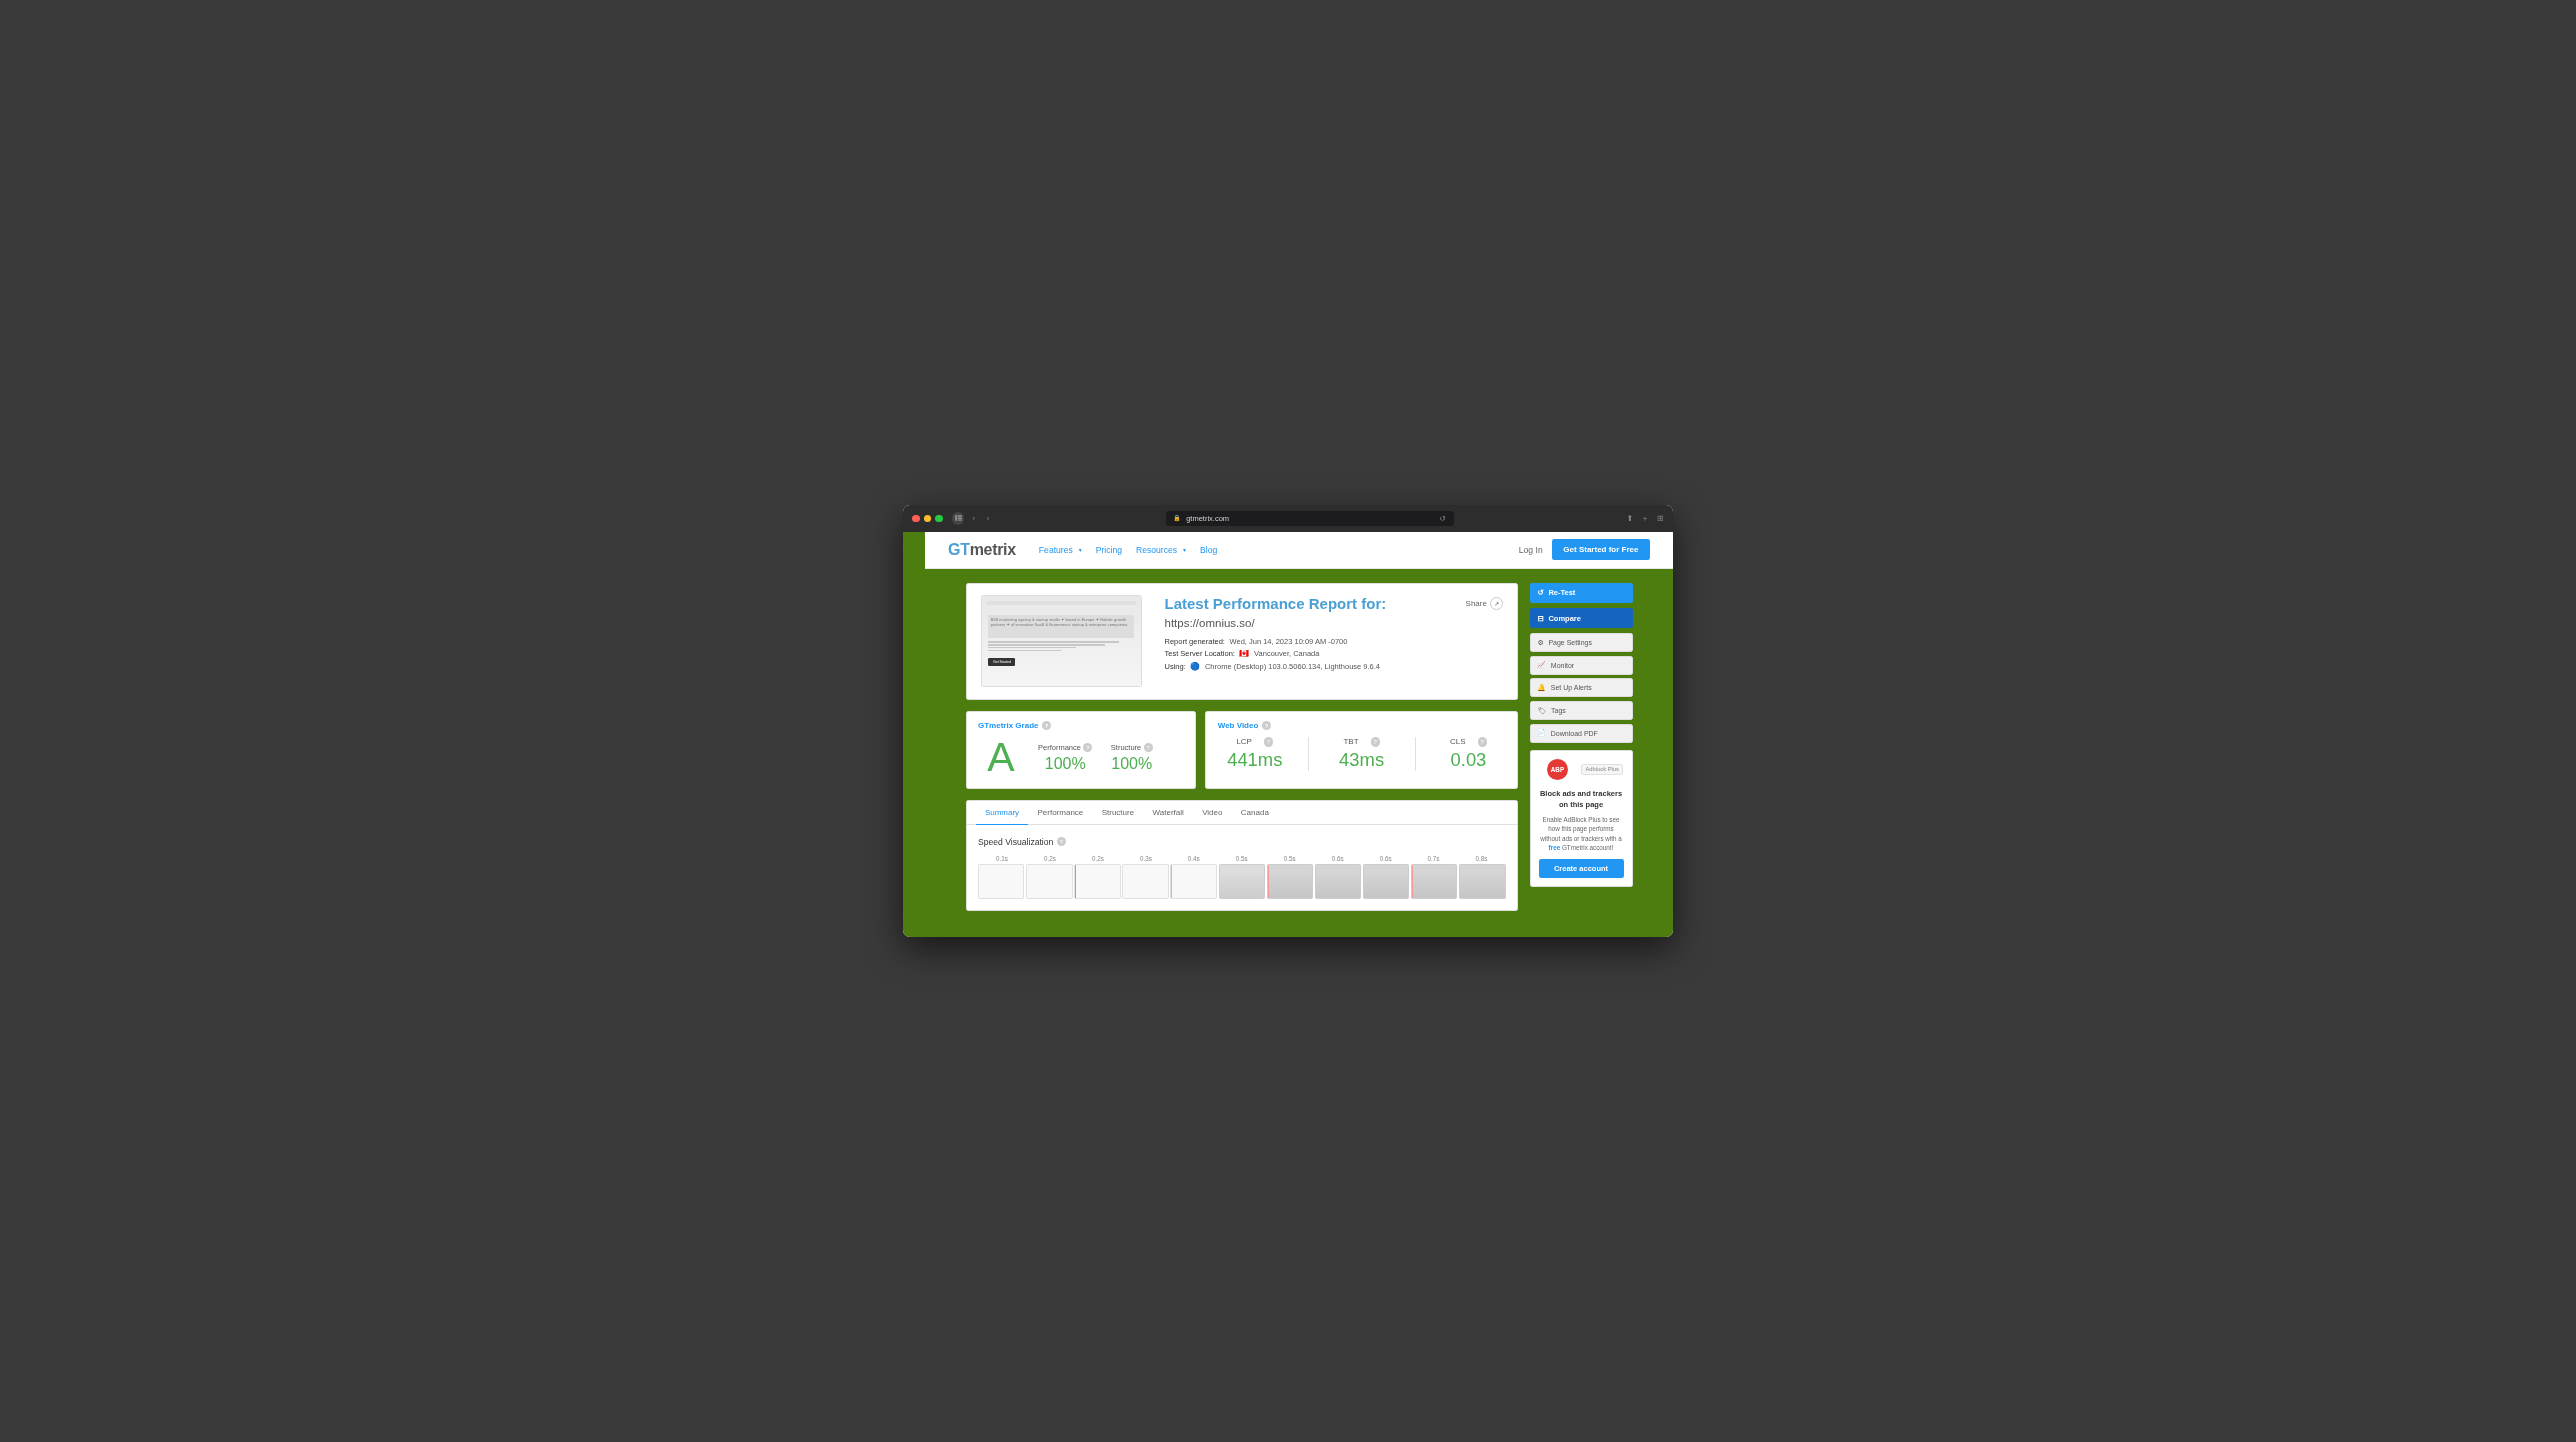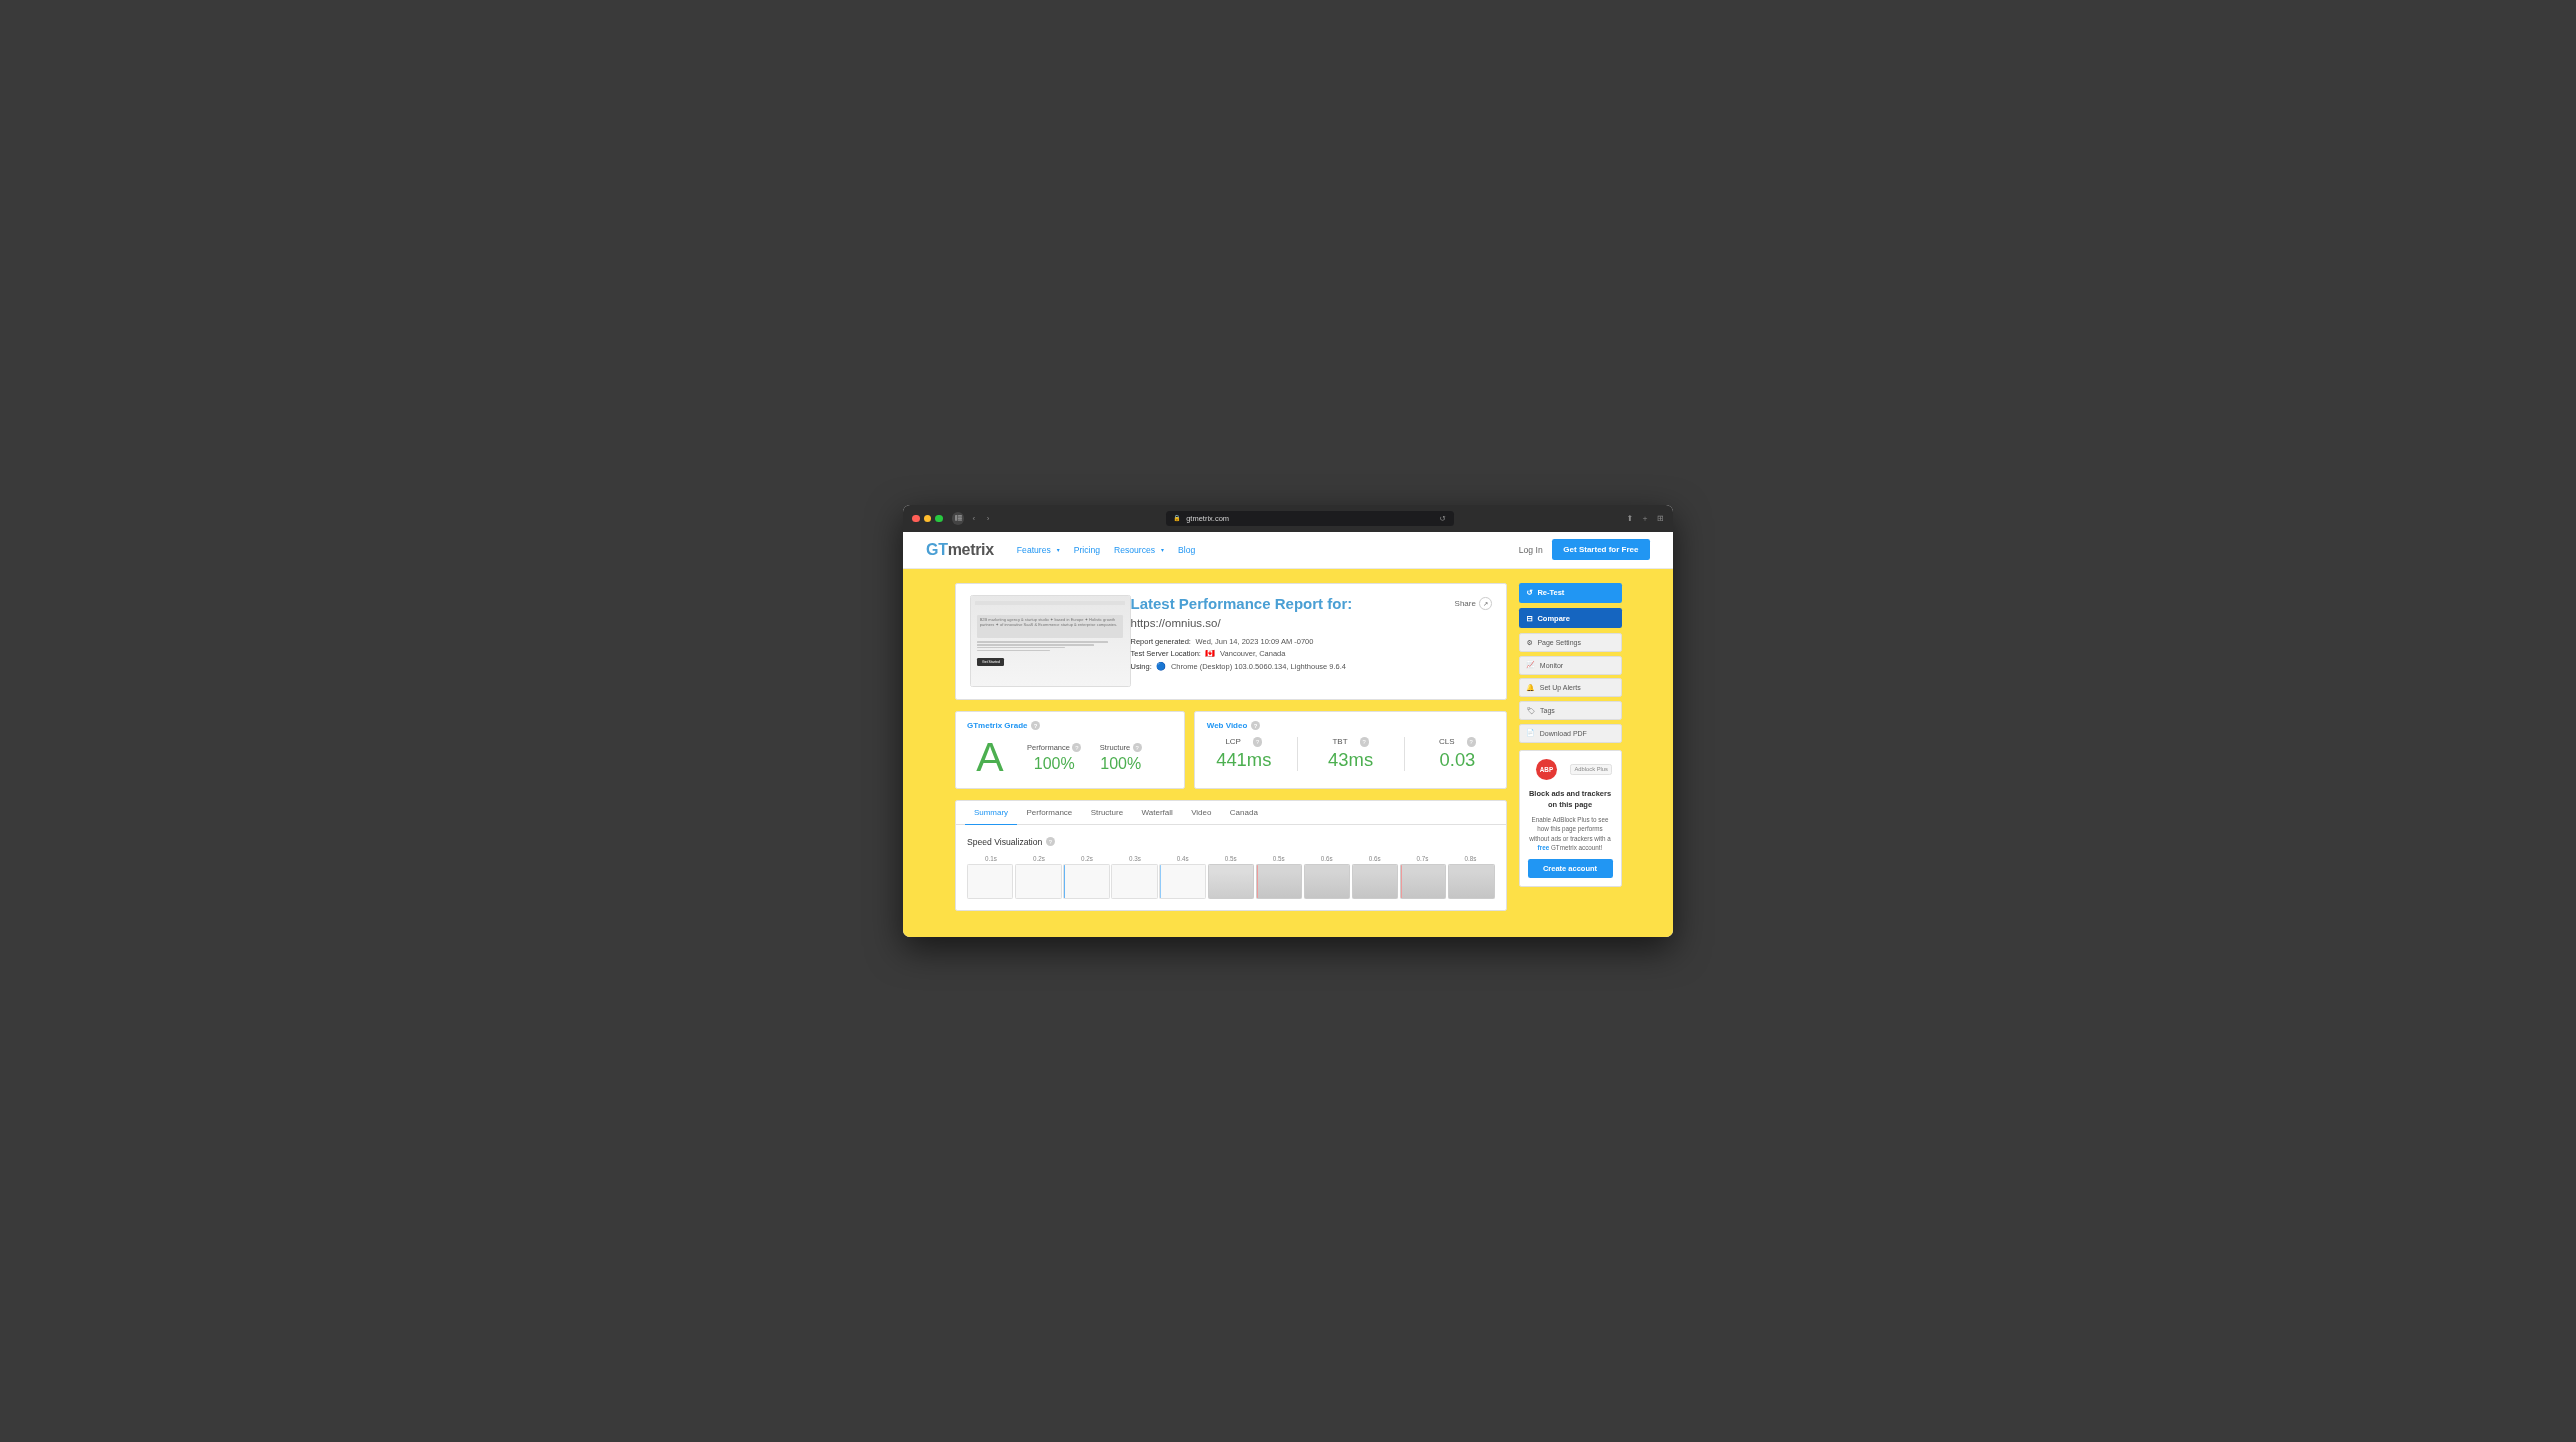--- a/index.html
+++ b/index.html
@@ -34,22 +34,23 @@
 
     .browser-btn {
       color: #888;
       font-size: 8px;
       cursor: pointer;
       padding: 1.2px 3.5px;
     }
 
     
     .page-content {
-      background: #fde047;
+      background: #4d7c0f;
       min-height: 345px;
+      padding-left: 22px;
     }
 
     
     .navbar {
       background: #fff;
       padding: 0 23px;
       display: flex;
       align-items: center;
       height: 37px;
       border-bottom: 0.6px solid #e8e8e8;
@@ -132,21 +133,21 @@
       flex-shrink: 0;
     }
 
     
     .report-header {
       background: #fff;
       border-radius: 2.3px;
       padding: 11.5px 14px;
       margin-bottom: 11.5px;
       display: flex;
-      gap: 0;
+      gap: 23px;
       border: 0.6px solid #e0e0e0;
     }
 
     .site-preview {
       width: 161px;
       flex-shrink: 0;
       background: #f0f0f0;
       border-radius: 2.3px;
       overflow: hidden;
       border: 0.6px solid #ddd;

